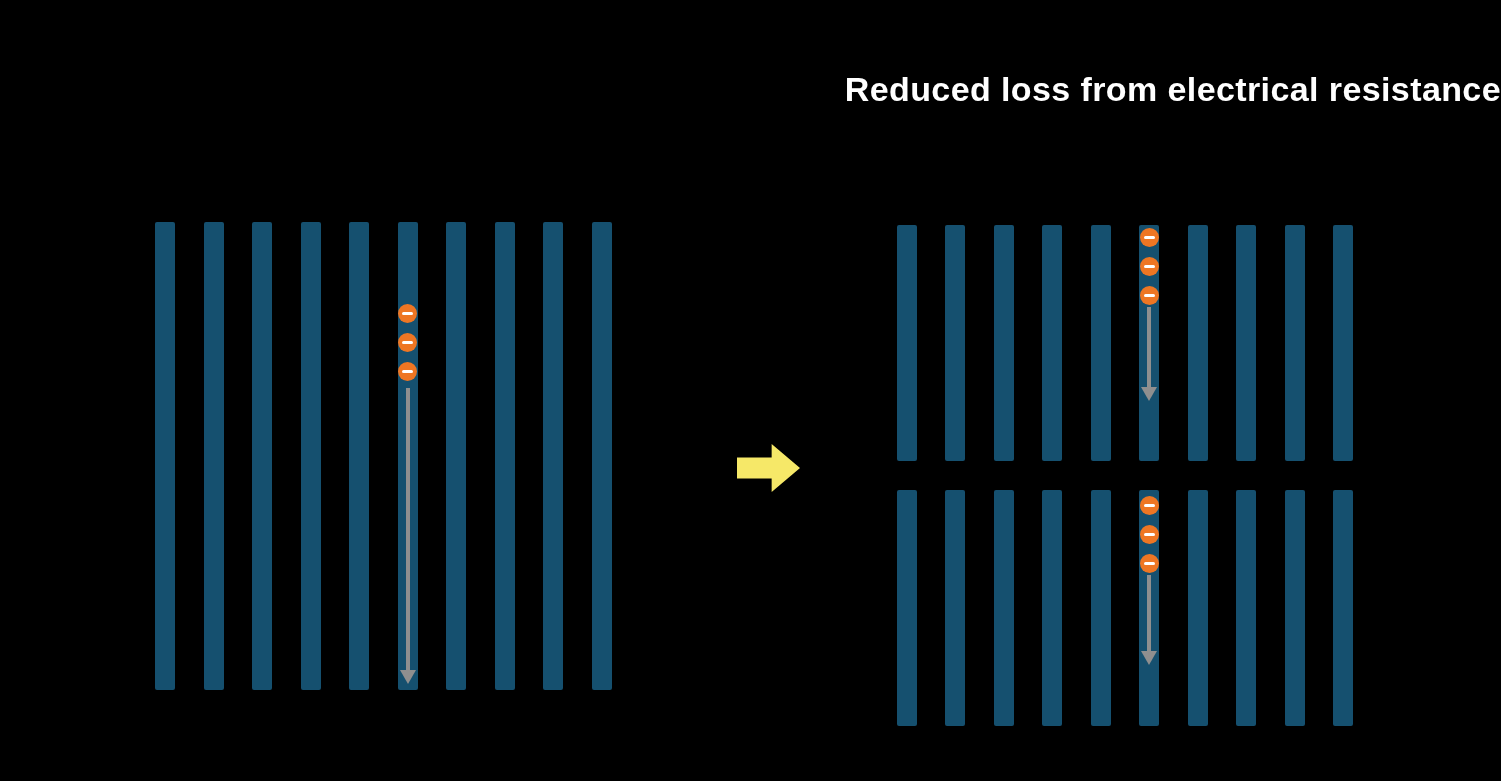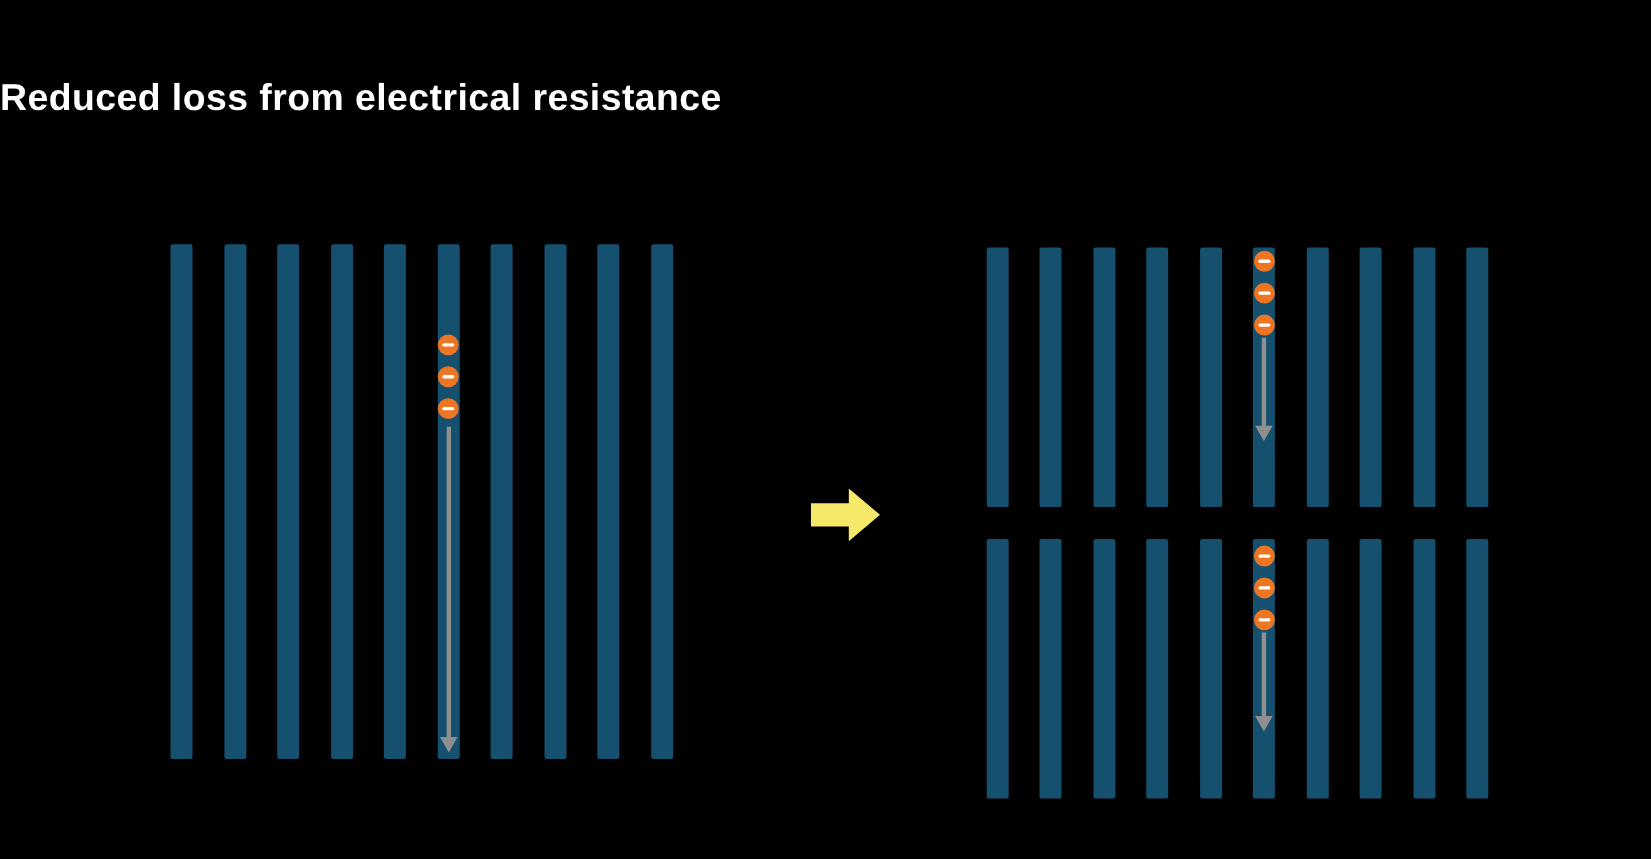--- a/index.html
+++ b/index.html
@@ -13,21 +13,21 @@
     overflow: hidden;
     background: var(--bg, #000000);
     font-family: "Liberation Sans", sans-serif;
   }
   .title {
     position: absolute;
     top: 70px;
     left: 0;
     width: 100%;
     margin: 0;
-    text-align: left;
+    text-align: right;
     color: var(--title-color, #ffffff);
     font-size: 34px;
     font-weight: bold;
     letter-spacing: 0.4px;
   }
   .panel {
     position: absolute;
     display: flex;
     justify-content: space-between;
   }

